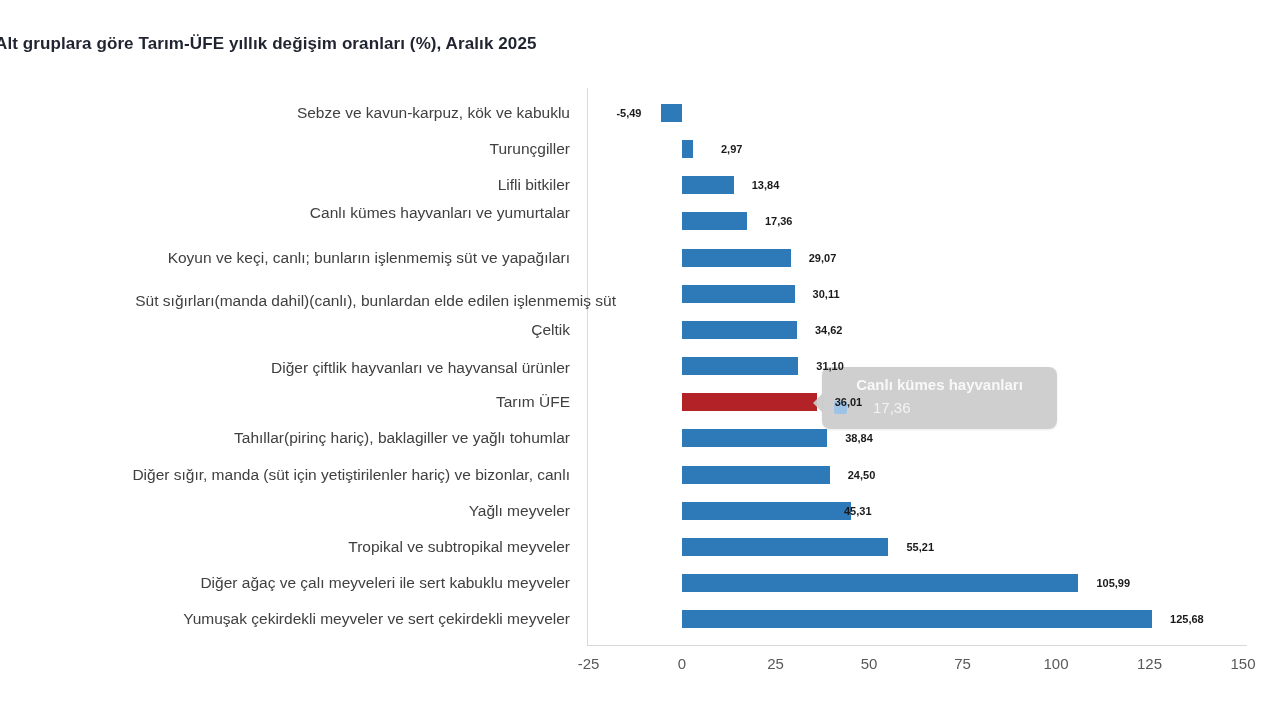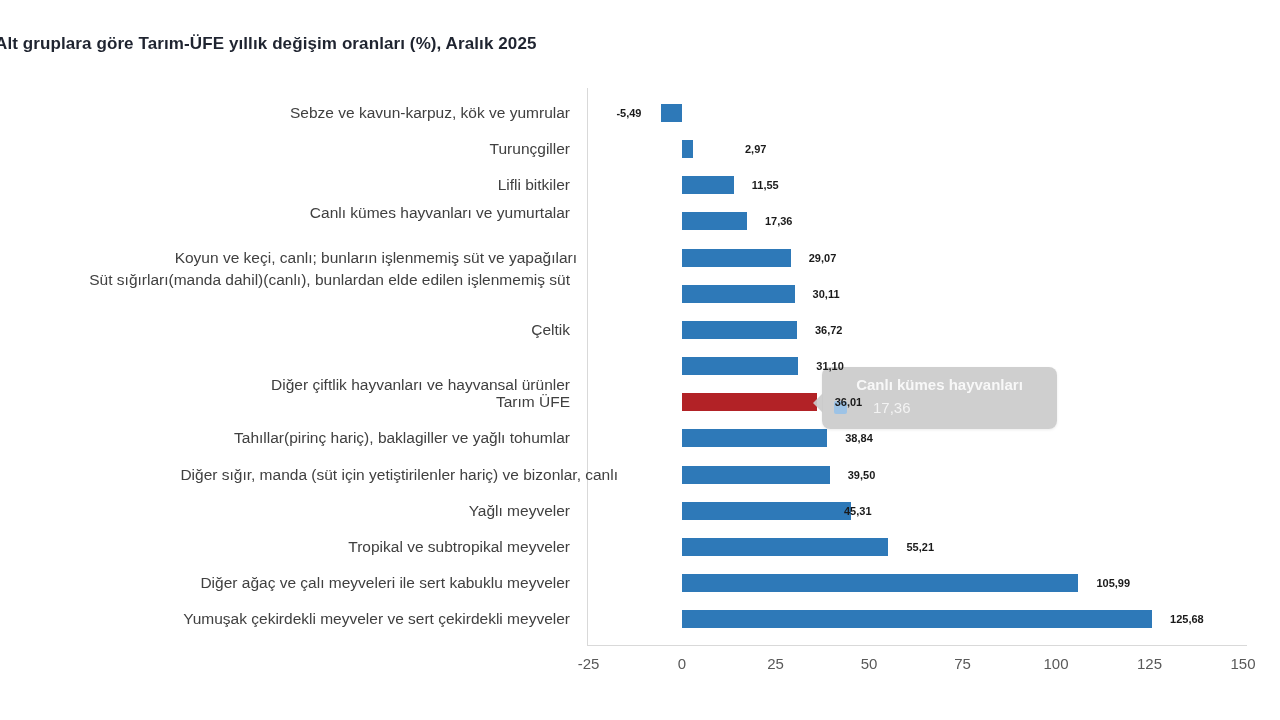--- a/index.html
+++ b/index.html
@@ -48,53 +48,53 @@
 </head>
 <body>
 
 <div class="canvas">
   <h1 class="title">Alt gruplara göre Tarım-ÜFE yıllık değişim oranları (%), Aralık 2025</h1>
 
   <div class="axis-line-y"></div>
   <div class="axis-line-x"></div>
 
   <div id="rows">
-      <div class="cat-label" style="left: 0px; top: 103px;">Sebze ve kavun-karpuz, kök ve yumrular</div>
+      <div class="cat-label" style="left: 0px; top: 103px;">Sebze ve kavun-karpuz, kök ve kabuklu</div>
       <div class="bar" style="left: 661.467px; top: 104px; width: 20.5326px; background: rgb(46, 121, 184);"></div>
       <div class="val-label neg" style="left: 571.467px; top: 104px;">-5,49</div>
       <div class="cat-label" style="left: 0px; top: 139.15px;">Turunçgiller</div>
       <div class="bar" style="left: 682px; top: 140.15px; width: 11.1078px; background: rgb(46, 121, 184);"></div>
-      <div class="val-label" style="left: 745px; top: 140.15px;">2,97</div>
+      <div class="val-label" style="left: 721px; top: 140.15px;">2,97</div>
       <div class="cat-label" style="left: 0px; top: 175.3px;">Lifli bitkiler</div>
       <div class="bar" style="left: 682px; top: 176.3px; width: 51.7616px; background: rgb(46, 121, 184);"></div>
-      <div class="val-label" style="left: 751.762px; top: 176.3px;">11,55</div>
+      <div class="val-label" style="left: 751.762px; top: 176.3px;">13,84</div>
       <div class="cat-label" style="left: 0px; top: 203px;">Canlı kümes hayvanları ve yumurtalar</div>
       <div class="bar" style="left: 682px; top: 212.45px; width: 64.9264px; background: rgb(46, 121, 184);"></div>
       <div class="val-label" style="left: 764.926px; top: 212.45px;">17,36</div>
-      <div class="cat-label" style="left: 0px; top: 247.6px; padding-left: 7px;">Koyun ve keçi, canlı; bunların işlenmemiş süt ve yapağıları</div>
+      <div class="cat-label" style="left: 0px; top: 247.6px;">Koyun ve keçi, canlı; bunların işlenmemiş süt ve yapağıları</div>
       <div class="bar" style="left: 682px; top: 248.6px; width: 108.722px; background: rgb(46, 121, 184);"></div>
       <div class="val-label" style="left: 808.722px; top: 248.6px;">29,07</div>
-      <div class="cat-label" style="left: 0px; top: 270px;">Süt sığırları(manda dahil)(canlı), bunlardan elde edilen işlenmemiş süt</div>
+      <div class="cat-label" style="left: 0px; top: 291px; padding-left: 46px;">Süt sığırları(manda dahil)(canlı), bunlardan elde edilen işlenmemiş süt</div>
       <div class="bar" style="left: 682px; top: 284.75px; width: 112.611px; background: rgb(46, 121, 184);"></div>
       <div class="val-label" style="left: 812.611px; top: 284.75px;">30,11</div>
       <div class="cat-label" style="left: 0px; top: 319.9px;">Çeltik</div>
       <div class="bar" style="left: 682px; top: 320.9px; width: 114.893px; background: rgb(46, 121, 184);"></div>
-      <div class="val-label" style="left: 814.893px; top: 320.9px;">36,72</div>
-      <div class="cat-label" style="left: 0px; top: 375px;">Diğer çiftlik hayvanları ve hayvansal ürünler</div>
+      <div class="val-label" style="left: 814.893px; top: 320.9px;">34,62</div>
+      <div class="cat-label" style="left: 0px; top: 358px;">Diğer çiftlik hayvanları ve hayvansal ürünler</div>
       <div class="bar" style="left: 682px; top: 357.05px; width: 116.314px; background: rgb(46, 121, 184);"></div>
       <div class="val-label" style="left: 816.314px; top: 357.05px;">31,10</div>
       <div class="cat-label" style="left: 0px; top: 392.2px;">Tarım ÜFE</div>
       <div class="bar" style="left: 682px; top: 393.2px; width: 134.677px; background: rgb(178, 34, 38);"></div>
       <div class="val-label" style="left: 834.677px; top: 393.2px;">36,01</div>
       <div class="cat-label" style="left: 0px; top: 428.35px;">Tahıllar(pirinç hariç), baklagiller ve yağlı tohumlar</div>
       <div class="bar" style="left: 682px; top: 429.35px; width: 145.262px; background: rgb(46, 121, 184);"></div>
       <div class="val-label" style="left: 845.262px; top: 429.35px;">38,84</div>
-      <div class="cat-label" style="left: 0px; top: 464.5px; padding-left: 48px;">Diğer sığır, manda (süt için yetiştirilenler hariç) ve bizonlar, canlı</div>
+      <div class="cat-label" style="left: 0px; top: 464.5px;">Diğer sığır, manda (süt için yetiştirilenler hariç) ve bizonlar, canlı</div>
       <div class="bar" style="left: 682px; top: 465.5px; width: 147.73px; background: rgb(46, 121, 184);"></div>
-      <div class="val-label" style="left: 847.73px; top: 465.5px;">39,50</div>
+      <div class="val-label" style="left: 847.73px; top: 465.5px;">24,50</div>
       <div class="cat-label" style="left: 0px; top: 500.65px;">Yağlı meyveler</div>
       <div class="bar" style="left: 682px; top: 501.65px; width: 169.459px; background: rgb(46, 121, 184);"></div>
       <div class="val-label" style="left: 844px; top: 501.65px;">45,31</div>
       <div class="cat-label" style="left: 0px; top: 536.8px;">Tropikal ve subtropikal meyveler</div>
       <div class="bar" style="left: 682px; top: 537.8px; width: 206.485px; background: rgb(46, 121, 184);"></div>
       <div class="val-label" style="left: 906.485px; top: 537.8px;">55,21</div>
       <div class="cat-label" style="left: 0px; top: 572.95px;">Diğer ağaç ve çalı meyveleri ile sert kabuklu meyveler</div>
       <div class="bar" style="left: 682px; top: 573.95px; width: 396.403px; background: rgb(46, 121, 184);"></div>
       <div class="val-label" style="left: 1096.4px; top: 573.95px;">105,99</div>
       <div class="cat-label" style="left: 0px; top: 609.1px;">Yumuşak çekirdekli meyveler ve sert çekirdekli meyveler</div>

